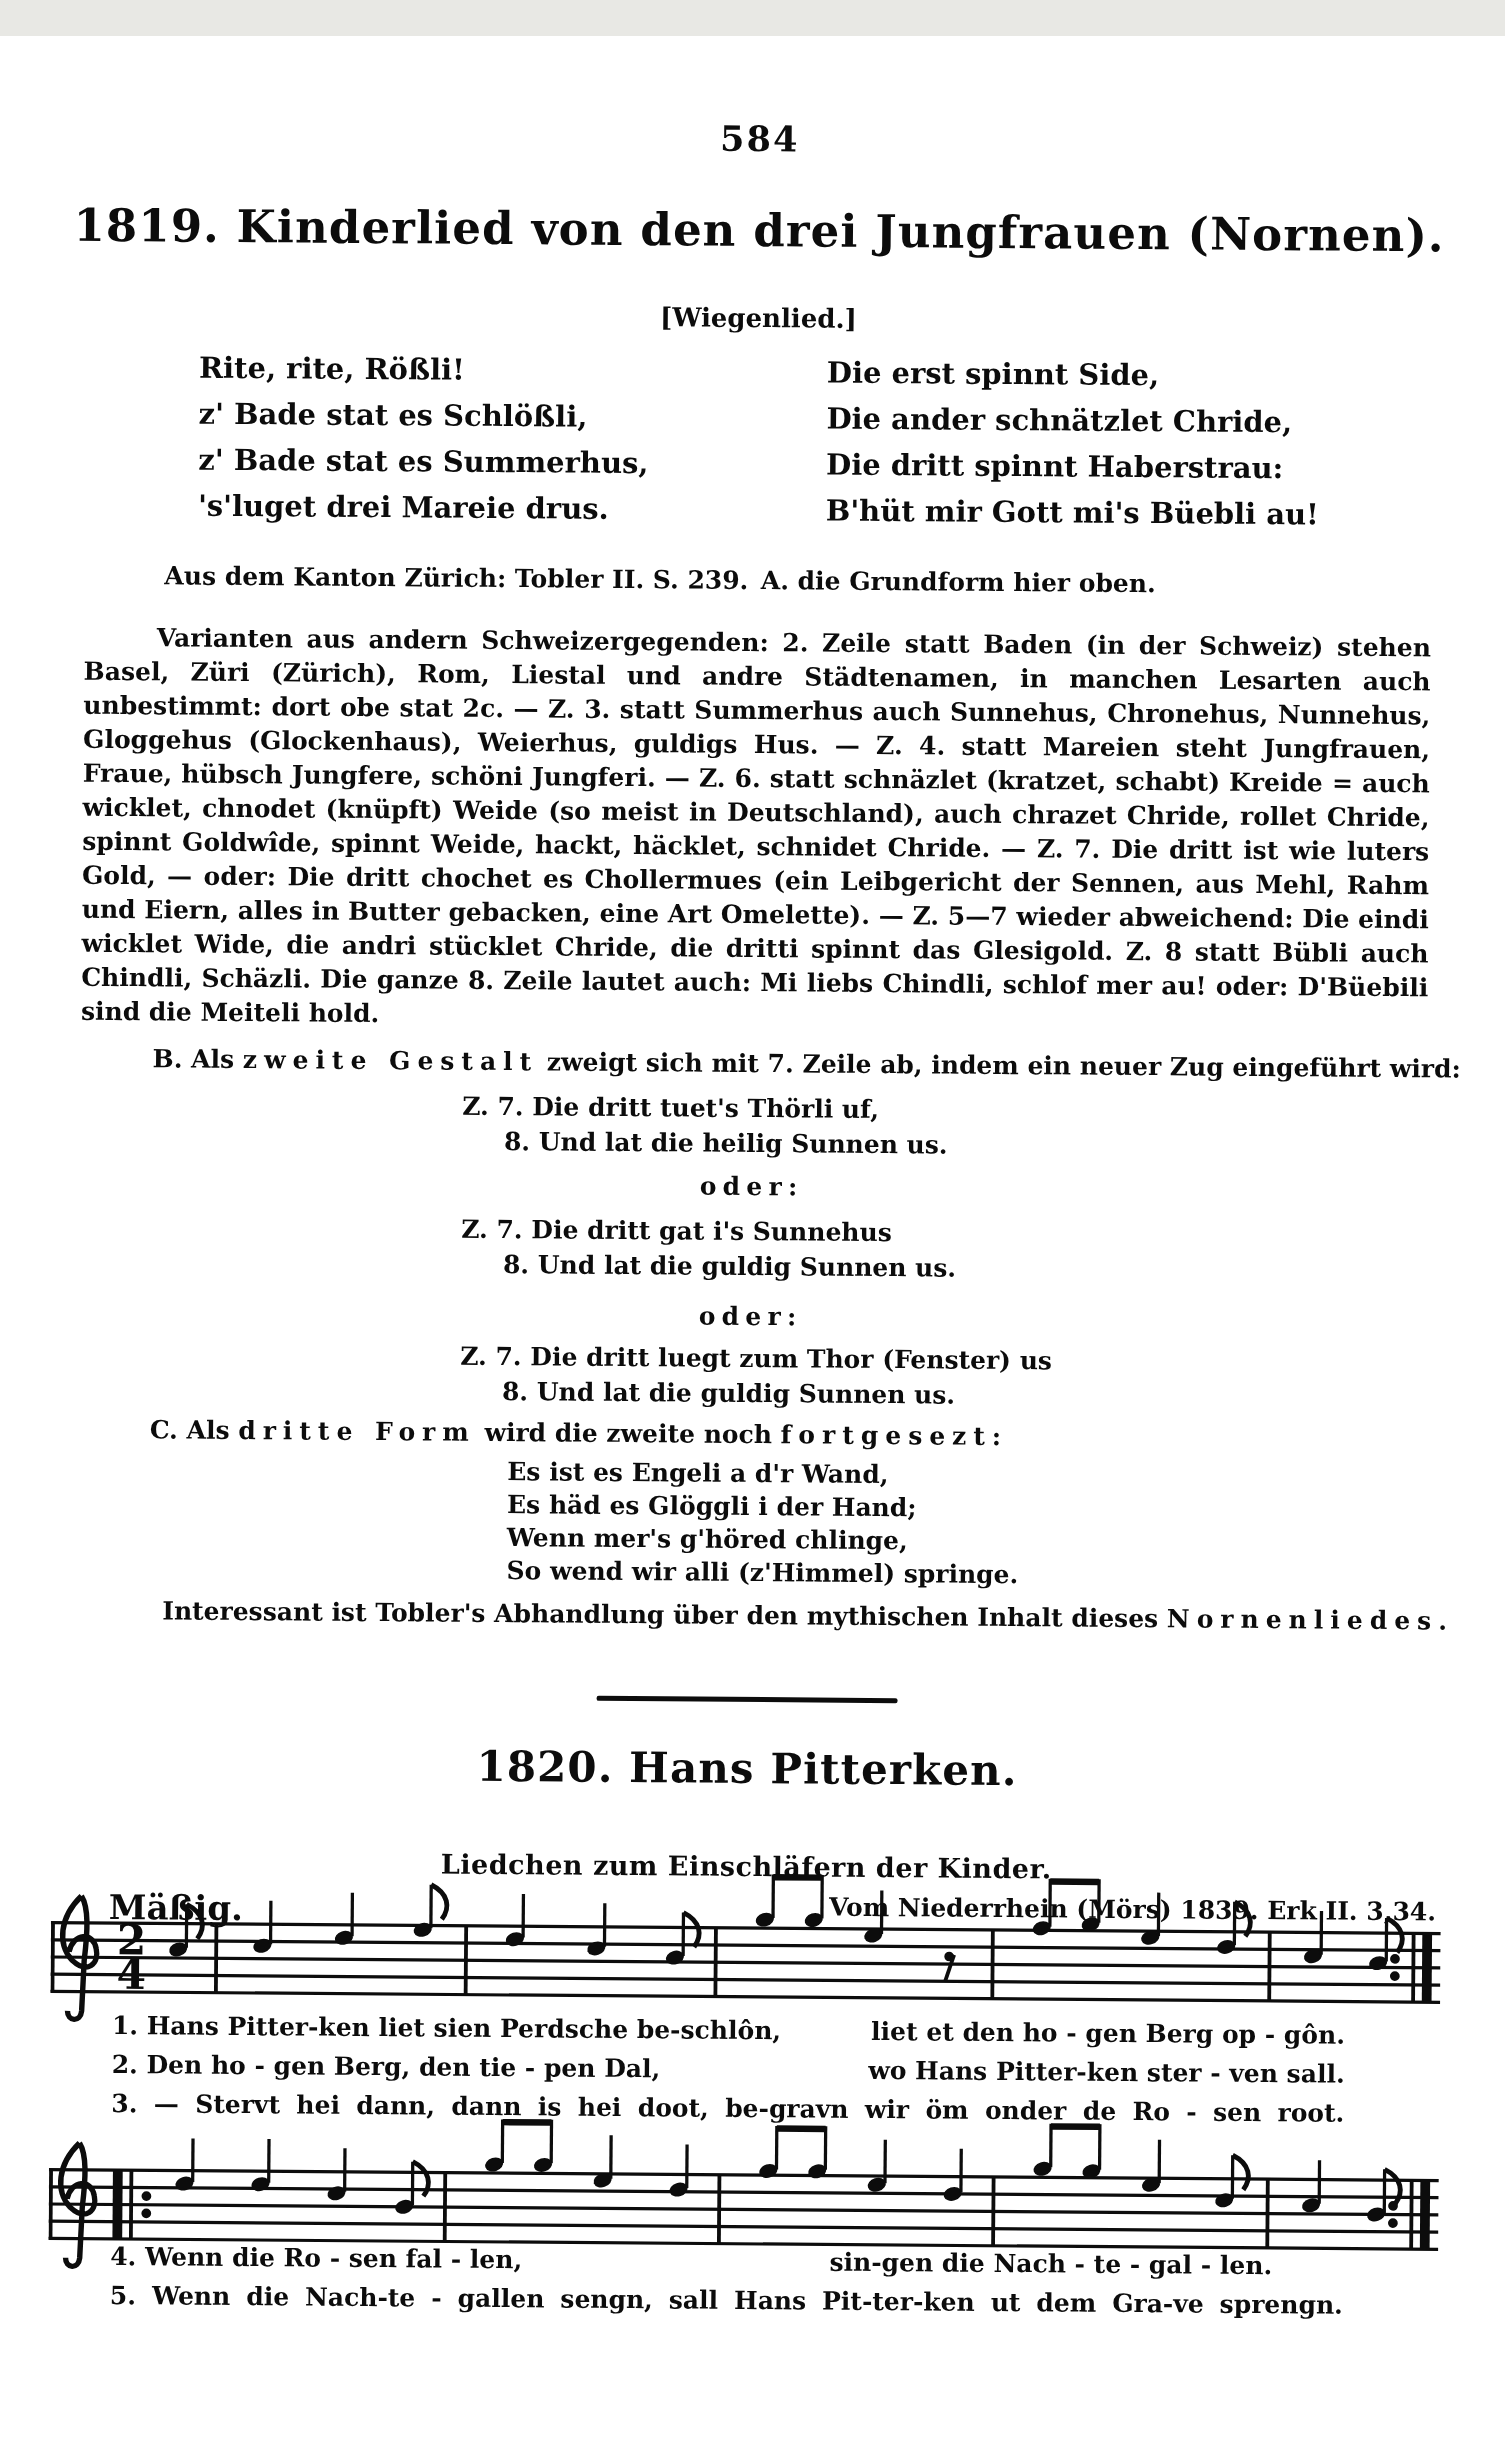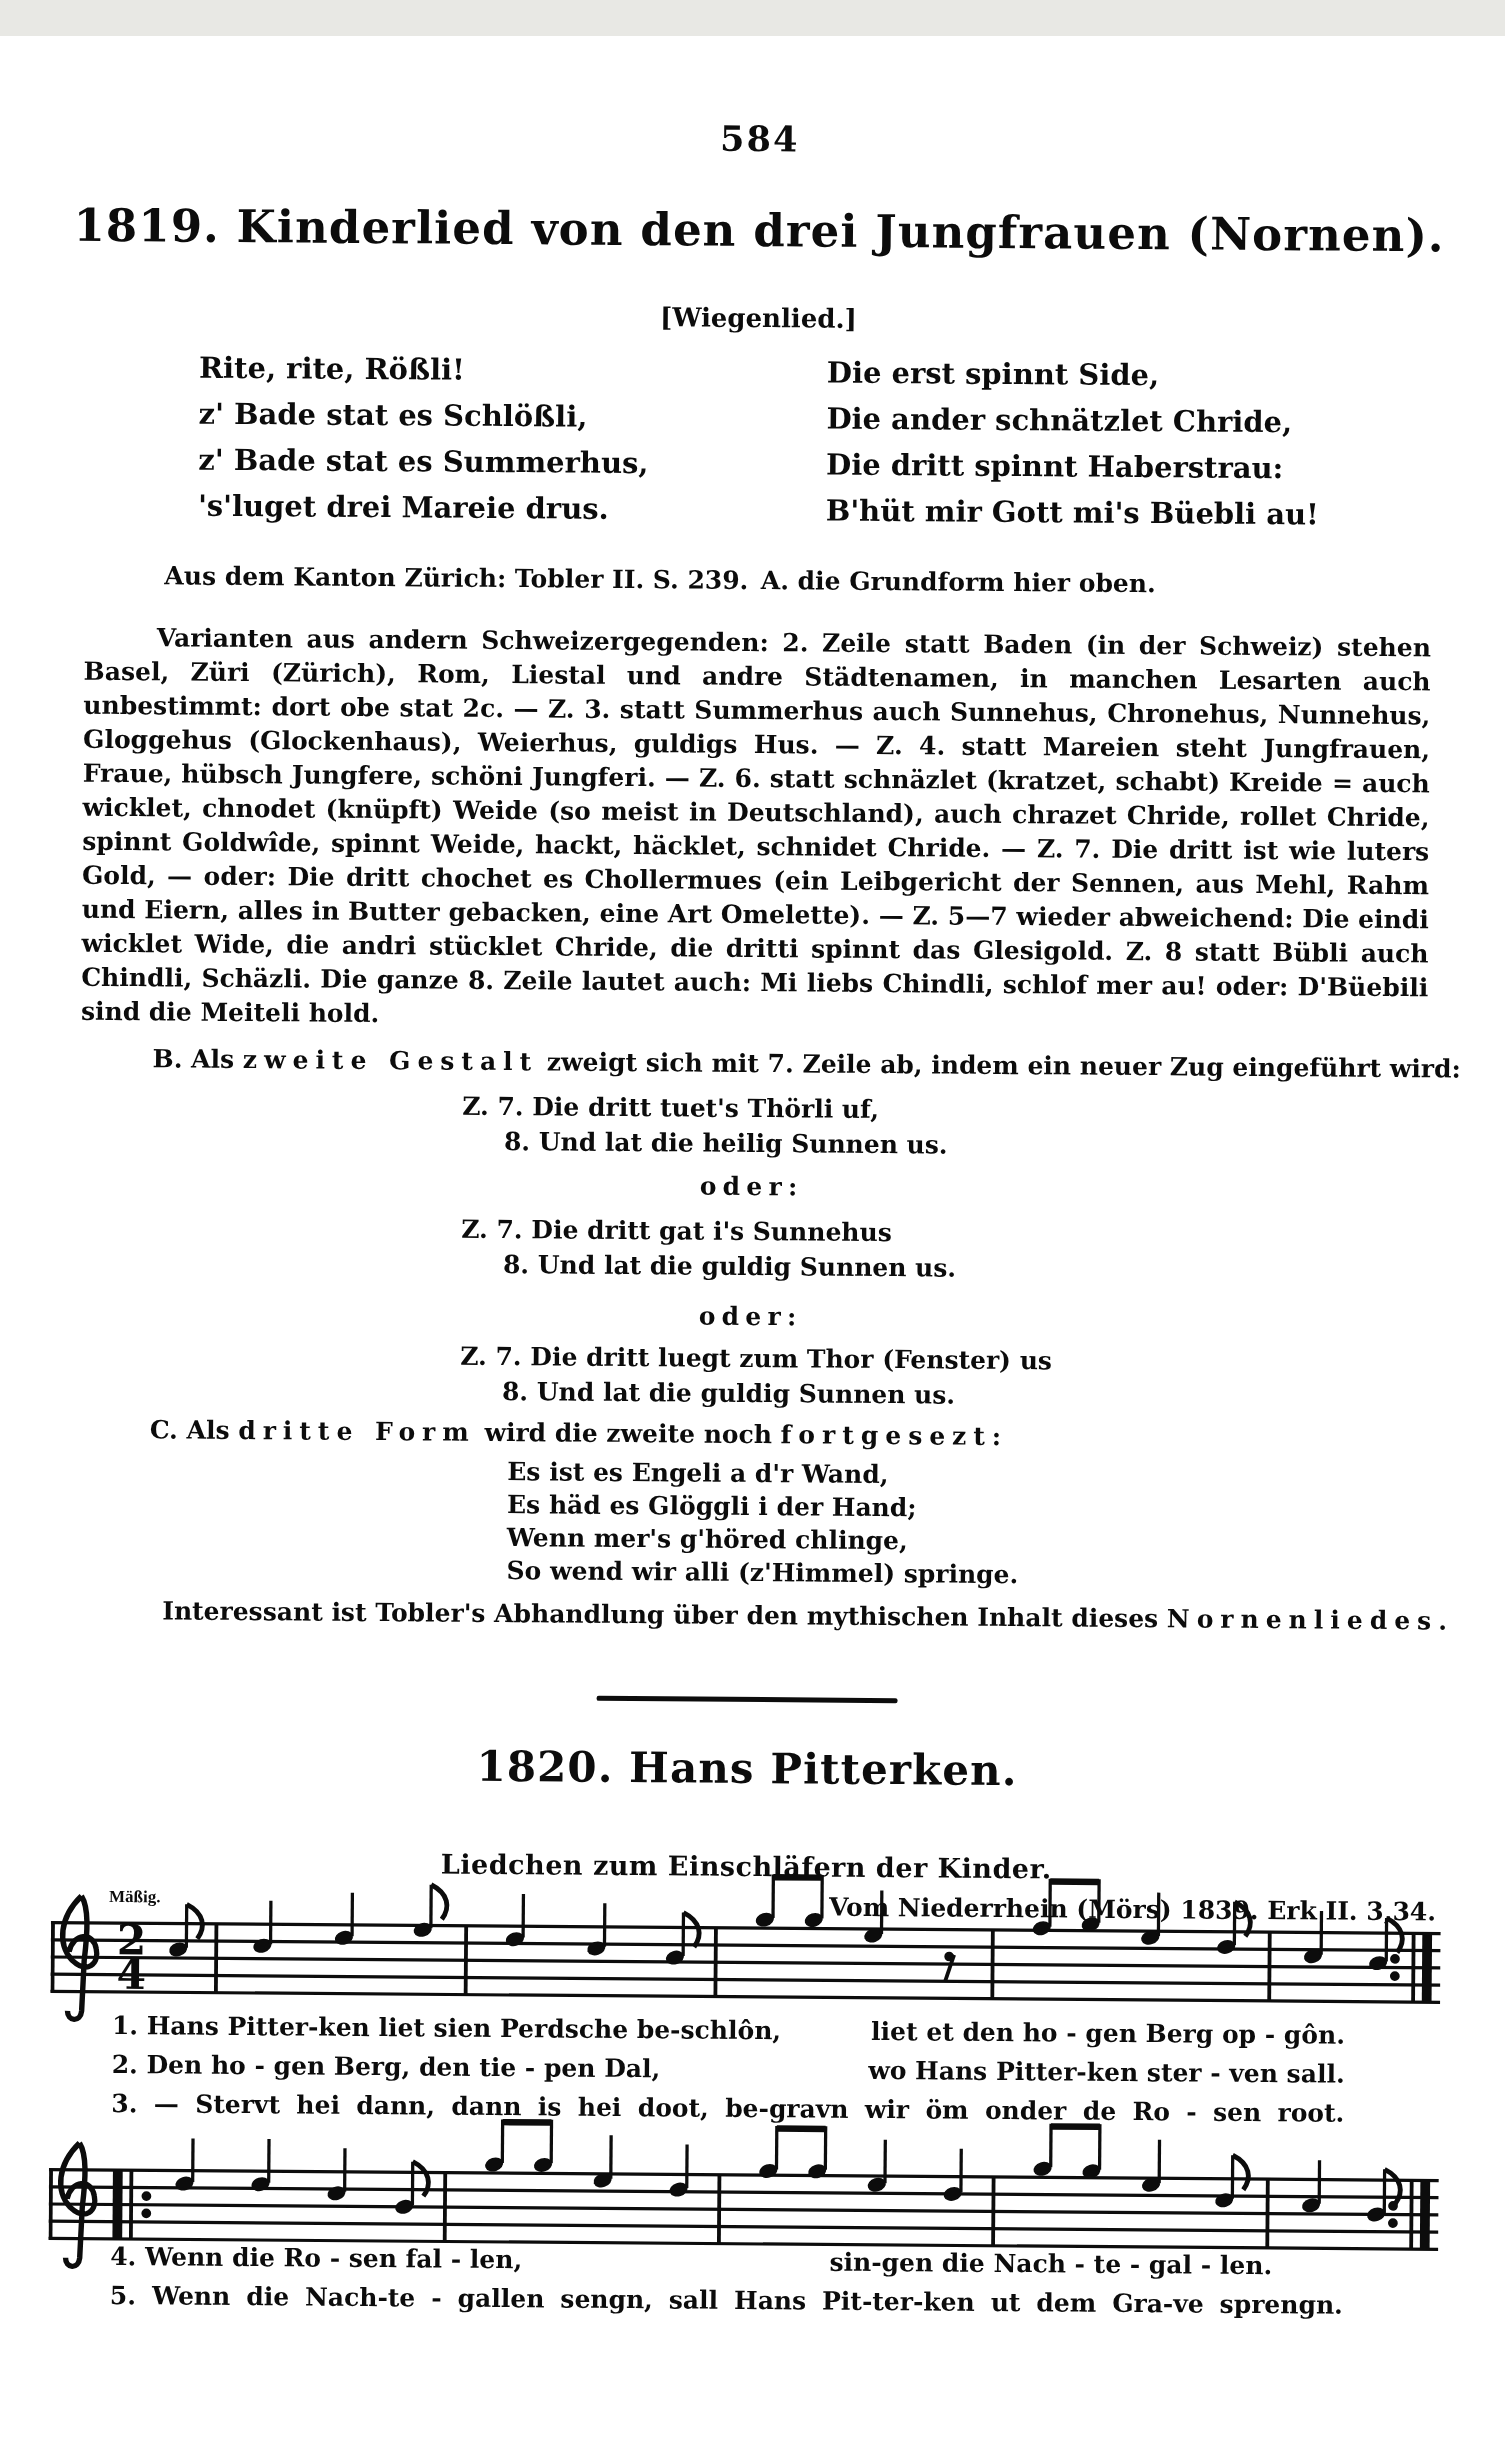--- a/index.html
+++ b/index.html
@@ -29,21 +29,21 @@
   .vblock .ind{margin-left:42px;}
   .oder{font-size:25px;font-weight:700;letter-spacing:0.25em;}
   .oder1{top:1136px;}
   .oder2{top:1266px;}
   .c-intro{top:1384px;left:153px;width:1307px;font-size:25px;font-weight:700;white-space:nowrap;}
   .c-verse{top:1421px;left:511px;font-size:25px;font-weight:700;line-height:33px;white-space:nowrap;}
   .closing{top:1565px;left:167px;font-size:25px;font-weight:700;white-space:nowrap;}
   .divider{top:1661px;left:602px;width:301px;height:4.8px;background:#0c0c0c;border-radius:2.2px;}
   .title-2{top:1708px;font-size:42px;font-weight:700;letter-spacing:1.1px;white-space:nowrap;}
   .subtitle-2{top:1815px;font-size:27px;font-weight:700;letter-spacing:0.5px;}
-  .tempo{top:1856px;left:116px;font-size:17px;font-weight:700;font-family:Liberation Serif, serif;}
+  .tempo{top:1856px;left:116px;font-size:34px;font-weight:700;}
   .source-2{top:1856px;right:63px;font-size:25px;font-weight:700;text-align:right;white-space:nowrap;}
   .staff-box{left:58px;width:1390px;height:173px;}
   .staff1{top:1833px;}
   .staff2{top:2080px;}
   .staff-box svg{width:100%;height:100%;display:block;}
   .lyrics{left:120px;width:1233px;font-size:25px;font-weight:700;}
   .lyr{display:flex;justify-content:space-between;white-space:nowrap;height:39px;align-items:flex-start;}
   .lyr.stretch{display:block;text-align:justify;text-align-last:justify;}
   .lyrics1{top:1980px;}
   .lyrics2{top:2211px;}

